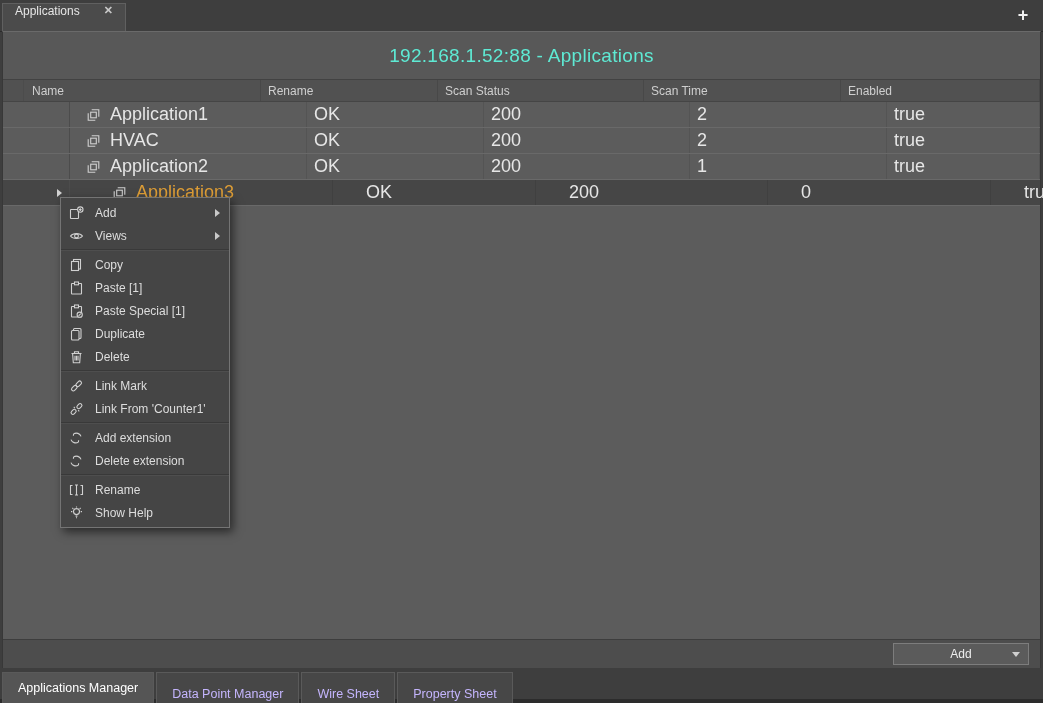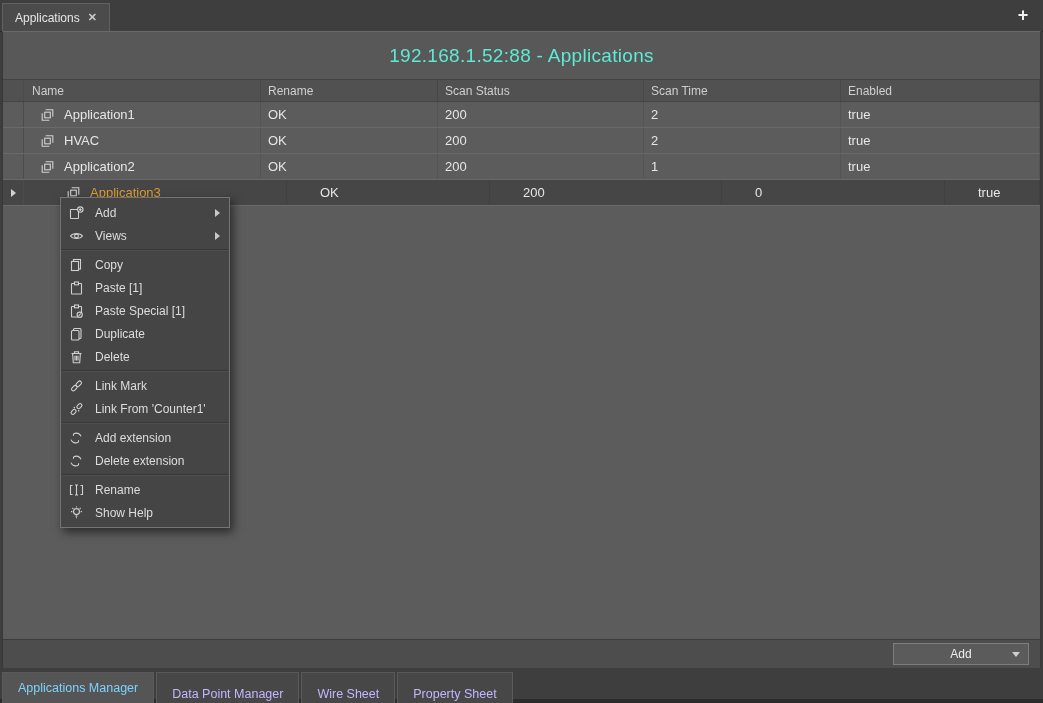--- a/index.html
+++ b/index.html
@@ -7,21 +7,21 @@
     position:relative; width:1043px; height:703px; overflow:hidden;
     background:#3e3e3e; font-family:"Liberation Sans", sans-serif;
     -webkit-font-smoothing:antialiased;
   }
 
   
   .tabbar-top { position:absolute; top:0; left:0; right:0; height:31px;
     background:#3e3e3e; border-bottom:1px solid #2b2b2b; }
   .top-tab { position:absolute; left:2px; top:3px; height:28px; box-sizing:border-box;
     background:#4b4b4b; border:1px solid #606060; border-bottom:none;
-    display:flex; align-items:center; gap:8px; padding:0 12px;
+    display:flex; align-items:flex-start; gap:24px; padding:0 12px;
     color:#e6e6e6; font-size:12px; cursor:default; }
   .top-tab .close { font-size:11px; font-weight:bold; color:#c9c9c9; }
   .plus-btn { position:absolute; right:9px; top:4px; width:22px; height:22px;
     color:#f0f0f0; font-size:18px; line-height:22px; text-align:center; font-weight:bold; }
 
   
   .panel { position:absolute; left:2px; right:2px; top:31px; bottom:35px;
     background:#5c5c5c; border-left:1px solid #383838; border-right:1px solid #383838;
     border-top:1px solid #6a6a6a; display:flex; flex-direction:column; }
   .titlebar { flex:0 0 47px; display:flex; align-items:center; justify-content:center;
@@ -29,21 +29,21 @@
     color:#5eead4; font-size:19px; letter-spacing:.3px; }
 
   
   .grid-row { display:grid; grid-template-columns:21px 237px 177px 206px 197px 1fr; }
   .thead { flex:0 0 21px; background:#515151; border-bottom:1px solid #454545;
     color:#cfcfcf; font-size:12px; }
   .thead > div { display:flex; align-items:center; padding-left:7px; box-sizing:border-box;
     border-right:1px solid rgba(0,0,0,0.10); }
   .thead .h-name { padding-left:8px; }
   .trow { flex:0 0 25px; background:#5c5c5c; border-bottom:1px solid #696969;
-    color:#e6e6e6; font-size:13px; }
+    color:#e6e6e6; font-size:18px;padding-left:46px; }
   .trow > div { display:flex; align-items:center; padding-left:7px; box-sizing:border-box;
     border-right:1px solid rgba(0,0,0,0.08); }
   .cell-gutter { padding:0 !important; justify-content:center;
     border-right:1px solid #4c4c4c !important; }
   .cell-name { padding-left:0 !important; }
   .app-icon { display:inline-flex; margin:0 8px 0 15px; }
   .trow.selected { background:#464646;gap:26px; }
   .trow.selected .row-name-text { color:#dd9d36; }
   .sel-arrow { width:0; height:0; border-left:5px solid #d2d2d2;
     border-top:4px solid transparent; border-bottom:4px solid transparent; }
@@ -72,21 +72,21 @@
 
   
   .tabbar-bottom { position:absolute; left:0; right:0; bottom:0; height:35px;
     background:#3e3e3e; box-sizing:border-box; display:flex; align-items:flex-start;
     padding:4px 0 0 2px; }
   .bottom-strip { position:absolute; left:0; right:0; bottom:0; height:4px;
     background:#2c2c2c; z-index:1; }
   .btab { height:43px; box-sizing:border-box; padding:0 15px; margin-right:2px;
     display:flex; align-items:center; background:#474747; color:#c4b5fd; font-size:12.5px;
     border:1px solid #5a5a5a; position:relative; z-index:2; cursor:default; }
-  .btab.active { background:#555555; color:#7dd3fc; height:31px; border-bottom:none; z-index:3; }
+  .btab.active { background:#555555; color:#ffffff; height:31px; border-bottom:none; z-index:3; }
 
   svg .ln { fill:none; stroke:#d0d0d0; stroke-width:1.1; }
   svg .fillbg { fill:#454545; stroke:#d0d0d0; stroke-width:1.1; }
 </style>
 </head>
 <body>
 
 <div class="window">
 
   <div class="tabbar-top">

